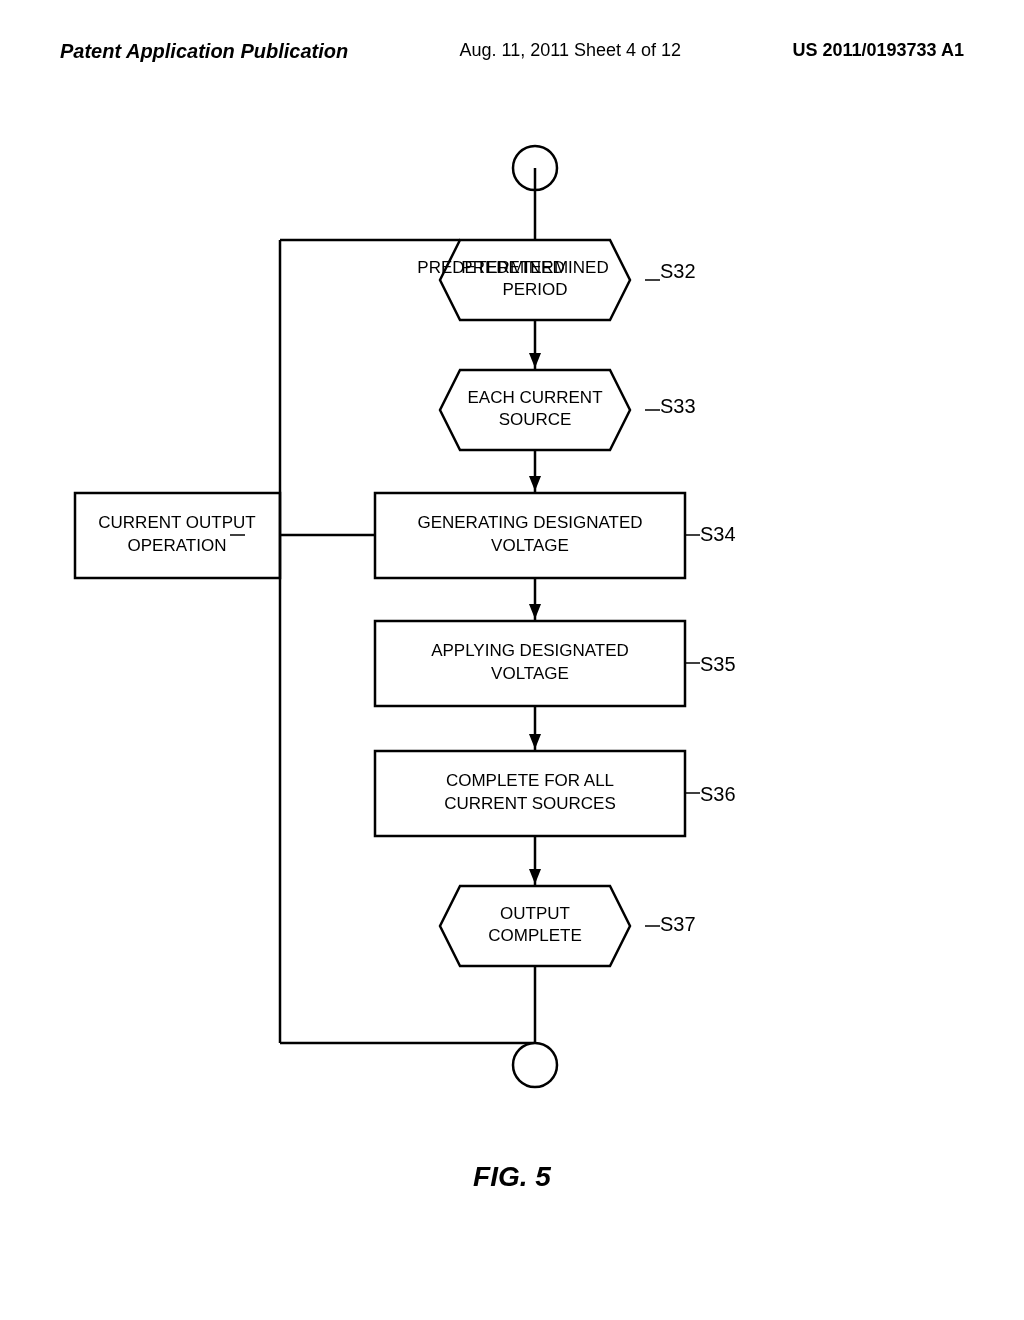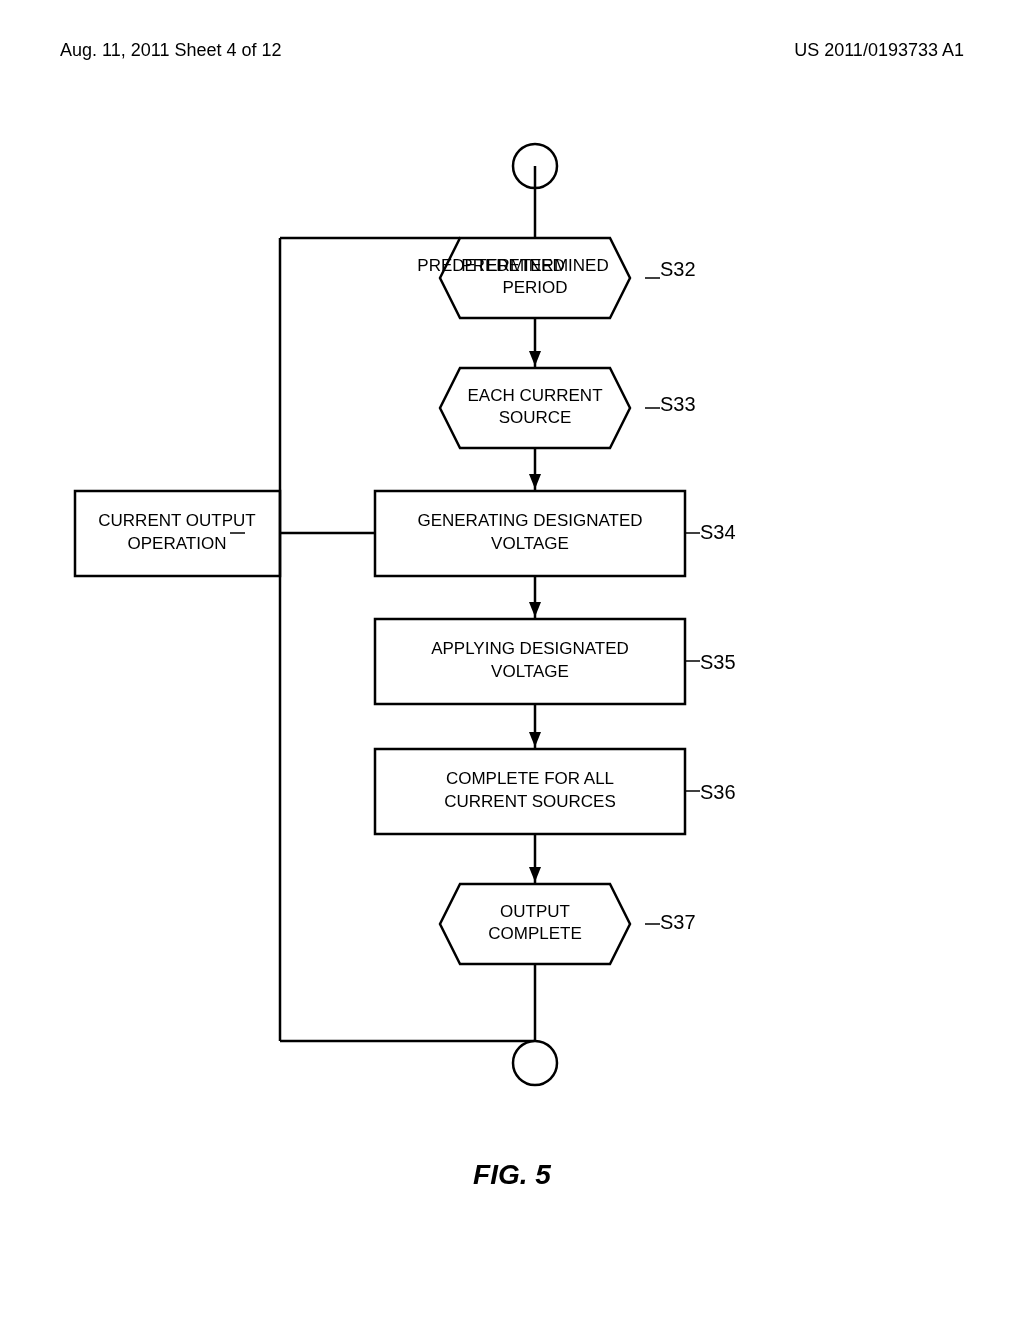--- a/index.html
+++ b/index.html
@@ -27,21 +27,21 @@
       font-size: 20px;
     }
 
     .header-center {
       font-size: 18px;
       text-align: center;
     }
 
     .header-right {
       font-size: 18px;
-      font-weight: normal;
+      font-weight: bold;
     }
 
     .diagram-area {
       position: relative;
       width: 100%;
       height: 1150px;
       margin-top: 10px;
     }
 
     svg.diagram {
@@ -60,20 +60,21 @@
       font-size: 28px;
       font-style: italic;
       font-weight: bold;
       font-family: Arial, Helvetica, sans-serif;
     }
   </style>
 </head>
 <body>
 
 <div class="header">
+  <div class="header-left">Patent Application Publication</div>
   <div class="header-center">Aug. 11, 2011  Sheet 4 of 12</div>
   <div class="header-right">US 2011/0193733 A1</div>
 </div>
 
 <div class="diagram-area">
   <svg class="diagram" viewBox="0 0 1024 1150">
 
     <circle cx="535" cy="95" r="22" fill="white" stroke="black" stroke-width="2.5"></circle>
 
     <line x1="535" y1="117" x2="535" y2="167" stroke="black" stroke-width="2.5"></line>

